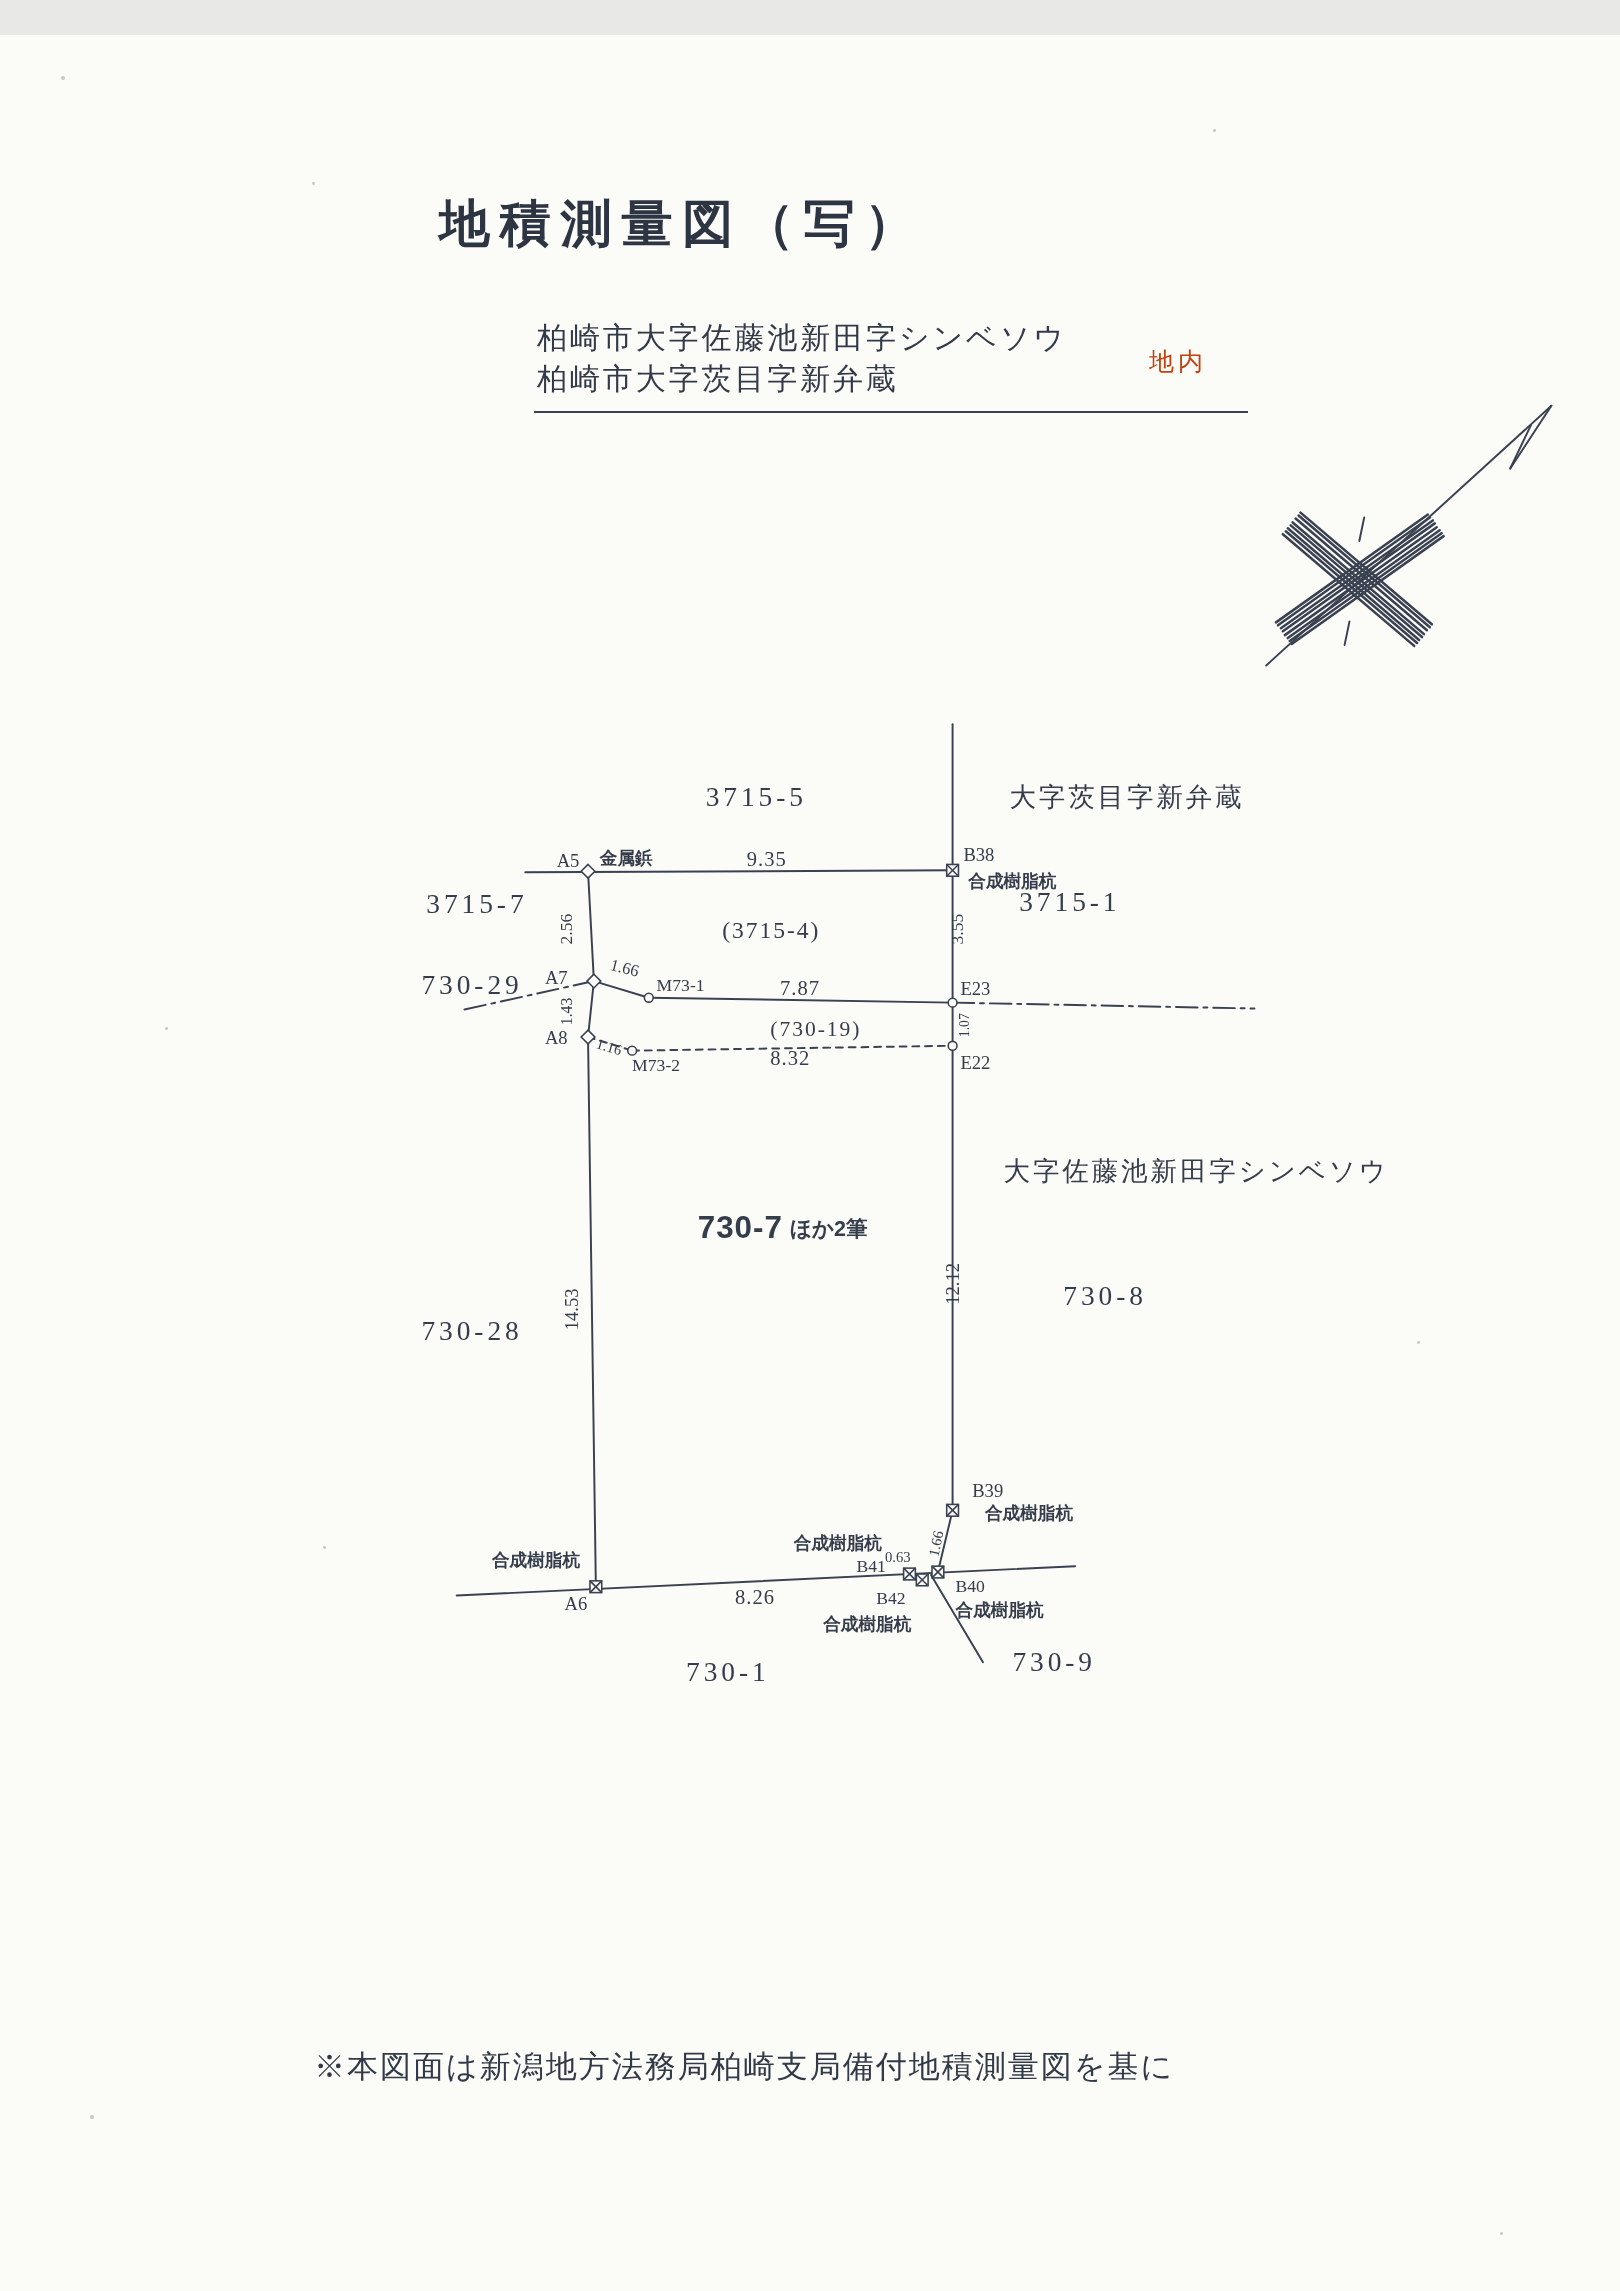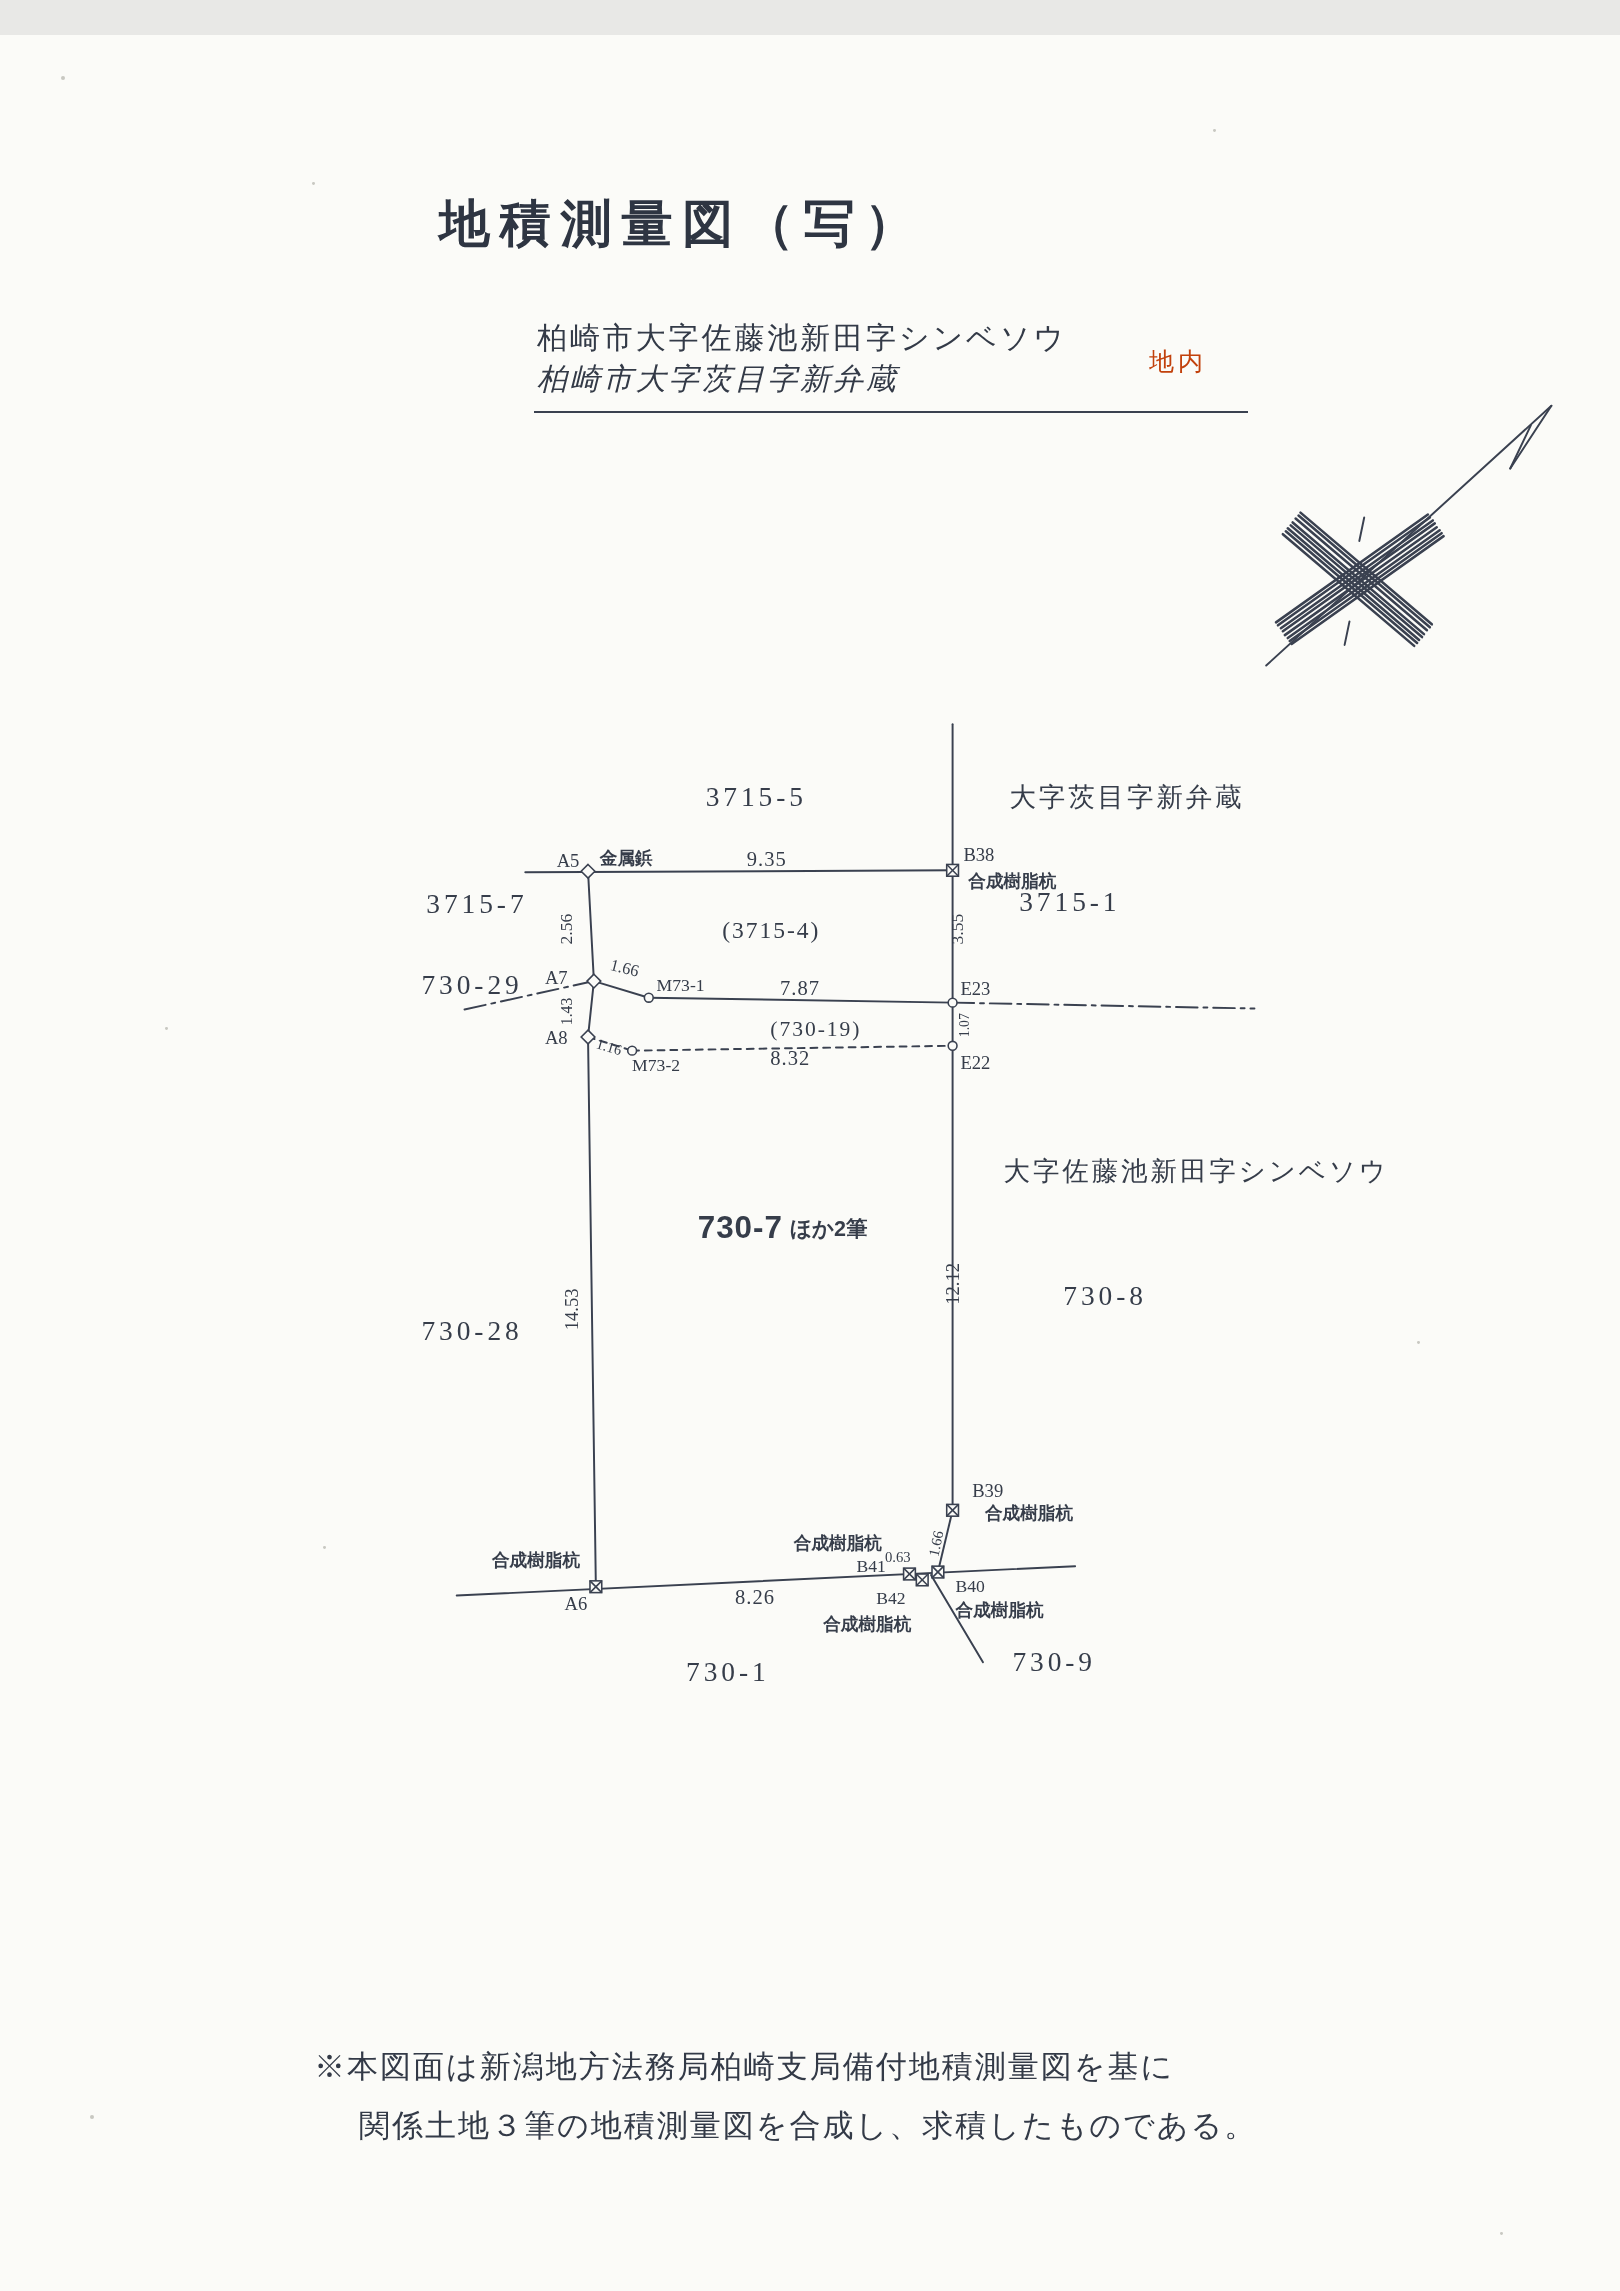--- a/index.html
+++ b/index.html
@@ -17,21 +17,21 @@
     font-family:"Liberation Sans","DejaVu Sans",sans-serif;
     font-weight:bold;font-size:51px;letter-spacing:9.8px;
     color:#2e3542;margin:0;
   }
   .addr{
     position:absolute;left:537px;
     font-size:30px;letter-spacing:2.9px;color:#333a47;
     white-space:nowrap;
   }
   .addr1{top:283px;text-align:center;}
-  .addr2{top:324px;font-style:italic;}
+  .addr2{top:324px;}
   .addr-suffix{
     position:absolute;left:1149px;top:310px;
     font-size:25px;letter-spacing:3.9px;color:#c2410c;
   }
   .address-underline{
     position:absolute;left:534px;top:376px;width:714px;height:2px;
     background:#3a4150;
   }
   .note{
     position:absolute;font-size:31px;letter-spacing:2px;color:#333a47;
@@ -192,21 +192,20 @@
       <text x="894" y="1601" font-size="18">B42</text>
       <text x="840" y="1627" font-size="18" font-weight="bold" class="t-sans">合成樹脂杭</text>
       <text x="576" y="1607" font-size="19">A6</text>
       <text x="502" y="1562" font-size="18" font-weight="bold" class="t-sans">合成樹脂杭</text>
       <text x="750" y="1601" font-size="21" letter-spacing="1">8.26</text>
       <text x="700" y="1679" font-size="28" letter-spacing="4">730-1</text>
       <text x="1033" y="1669" font-size="28" letter-spacing="4">730-9</text>
     </svg>
 
   <div class="note note1">※本図面は新潟地方法務局柏崎支局備付地積測量図を基に</div>
-  <div class="note note2">関係土地３筆の地積測量図を合成し、求積したものである。</div>
 
   <div class="speck" style="left:61px;top:41px;width:3.9px;height:3.9px;"></div>
   <div class="speck" style="left:1213px;top:94px;width:2.9px;height:2.9px;"></div>
   <div class="speck" style="left:312px;top:147px;width:2.9px;height:2.9px;"></div>
   <div class="speck" style="left:165px;top:992px;width:2.9px;height:2.9px;"></div>
   <div class="speck" style="left:1417px;top:1306px;width:2.9px;height:2.9px;"></div>
   <div class="speck" style="left:323px;top:1511px;width:2.9px;height:2.9px;"></div>
   <div class="speck" style="left:90px;top:2080px;width:3.9px;height:3.9px;"></div>
   <div class="speck" style="left:1500px;top:2197px;width:2.9px;height:2.9px;"></div>
 

